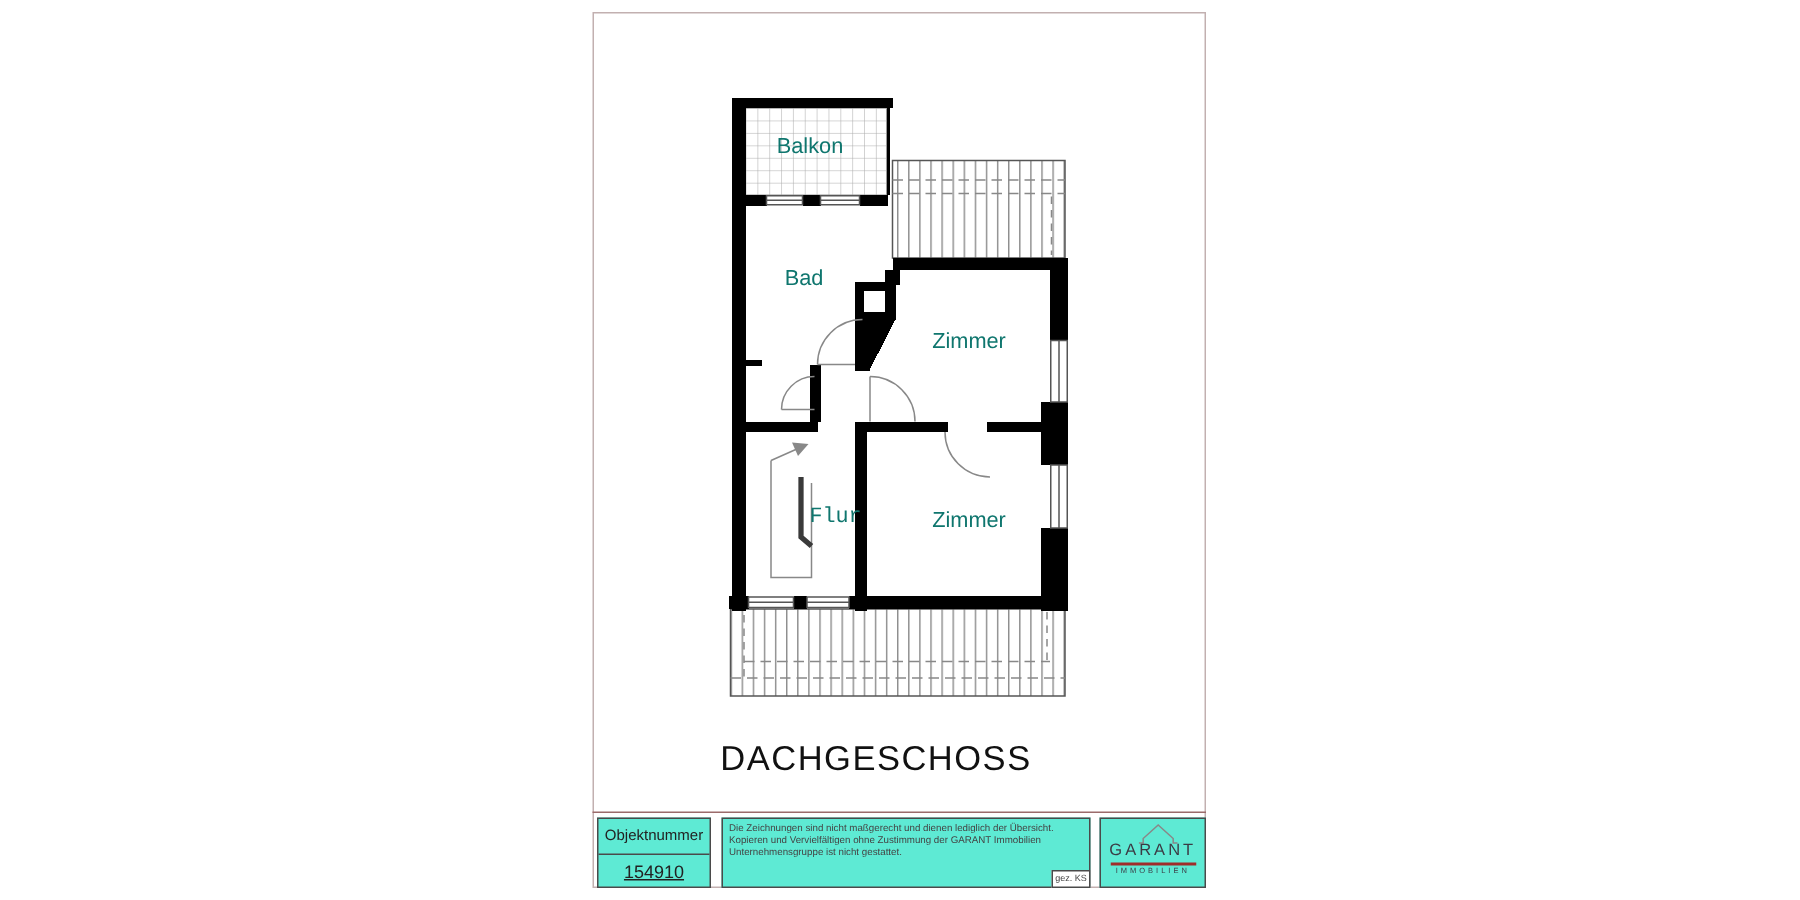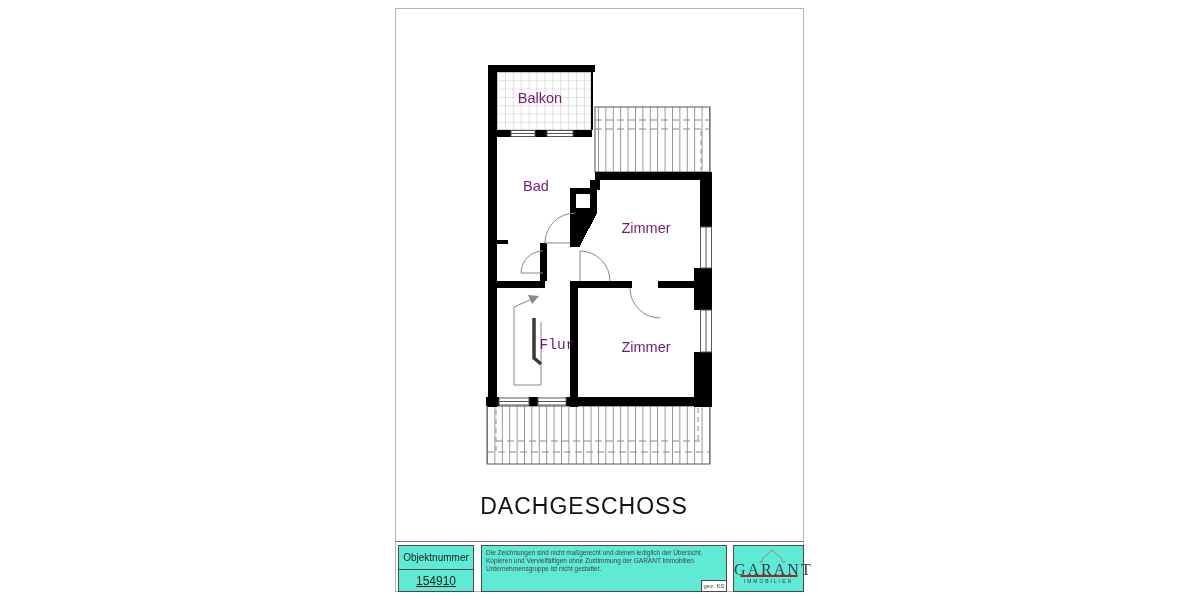--- a/index.html
+++ b/index.html
@@ -1,42 +1,42 @@
 <!DOCTYPE html>
 <html><head>
 <meta charset="utf-8">
 <style>
   html,body{margin:0;padding:0;background:#fff;}
   #stage{position:relative;width:1200px;height:600px;background:#ffffff;overflow:hidden;
          font-family:"Liberation Sans",sans-serif;}
   .frame{position:absolute;left:395px;top:8px;width:409px;height:584px;
          border:1px solid #c2b0b0;box-sizing:border-box;}
   .plan-svg{position:absolute;left:480px;top:60px;width:240px;height:410px;}
-  .room-label{position:absolute;transform:translate(-50%,-50%);font-size:14.5px;color:#701a75;
+  .room-label{position:absolute;transform:translate(-50%,-50%);font-size:14.5px;color:#0f766e;
               white-space:nowrap;}
   .floor-title{position:absolute;left:584px;top:506px;transform:translate(-50%,-50%);
                font-size:23px;letter-spacing:1px;color:#111;white-space:nowrap;}
   .tb-topline{position:absolute;left:395px;top:541px;width:409px;height:0;
               border-top:1px solid #9b6b6b;}
   .tb-box{position:absolute;border:1px solid #4a4a4a;box-sizing:border-box;background:#5eead4;}
   .tb-left{left:398px;top:545px;width:76px;height:47px;}
   .tb-left .row1{height:23px;border-bottom:1px solid #4a4a4a;display:flex;align-items:center;
                  justify-content:center;font-size:10px;color:#222;}
   .tb-left .row2{height:22px;display:flex;align-items:center;justify-content:center;
                  font-size:12px;color:#222;text-decoration:underline;}
   .tb-mid{left:481px;top:545px;width:246px;height:47px;padding:3px 4px;}
   .tb-mid .disc{font-size:6.5px;line-height:8px;color:#444;}
   .gez-box{position:absolute;right:-1px;bottom:-1px;width:26px;height:12px;
            border:1px solid #4a4a4a;box-sizing:border-box;font-size:6px;color:#444;
            display:flex;align-items:center;justify-content:center;background:#fff;}
   .tb-logo{left:733px;top:545px;width:71px;height:47px;}
   .logo-wrap{position:relative;width:100%;height:100%;}
   .logo-roof{position:absolute;left:50%;top:2px;transform:translateX(-38%);}
   .logo-brand{position:absolute;left:0;right:0;top:15px;text-align:center;
-              font-family:Liberation Serif, serif;font-size:16px;letter-spacing:2px;
+              font-family:Liberation Sans, sans-serif;font-size:11px;letter-spacing:2px;
               color:#3b3b44;}
   .logo-line{position:absolute;left:50%;top:29px;transform:translateX(-50%);
              width:57px;height:2px;background:#a02c2a;}
   .logo-sub{position:absolute;left:0;right:0;top:32px;text-align:center;font-size:5px;
             letter-spacing:2px;color:#3b3b44;}
 </style>
 </head>
 <body>
 
 <div id="stage">

